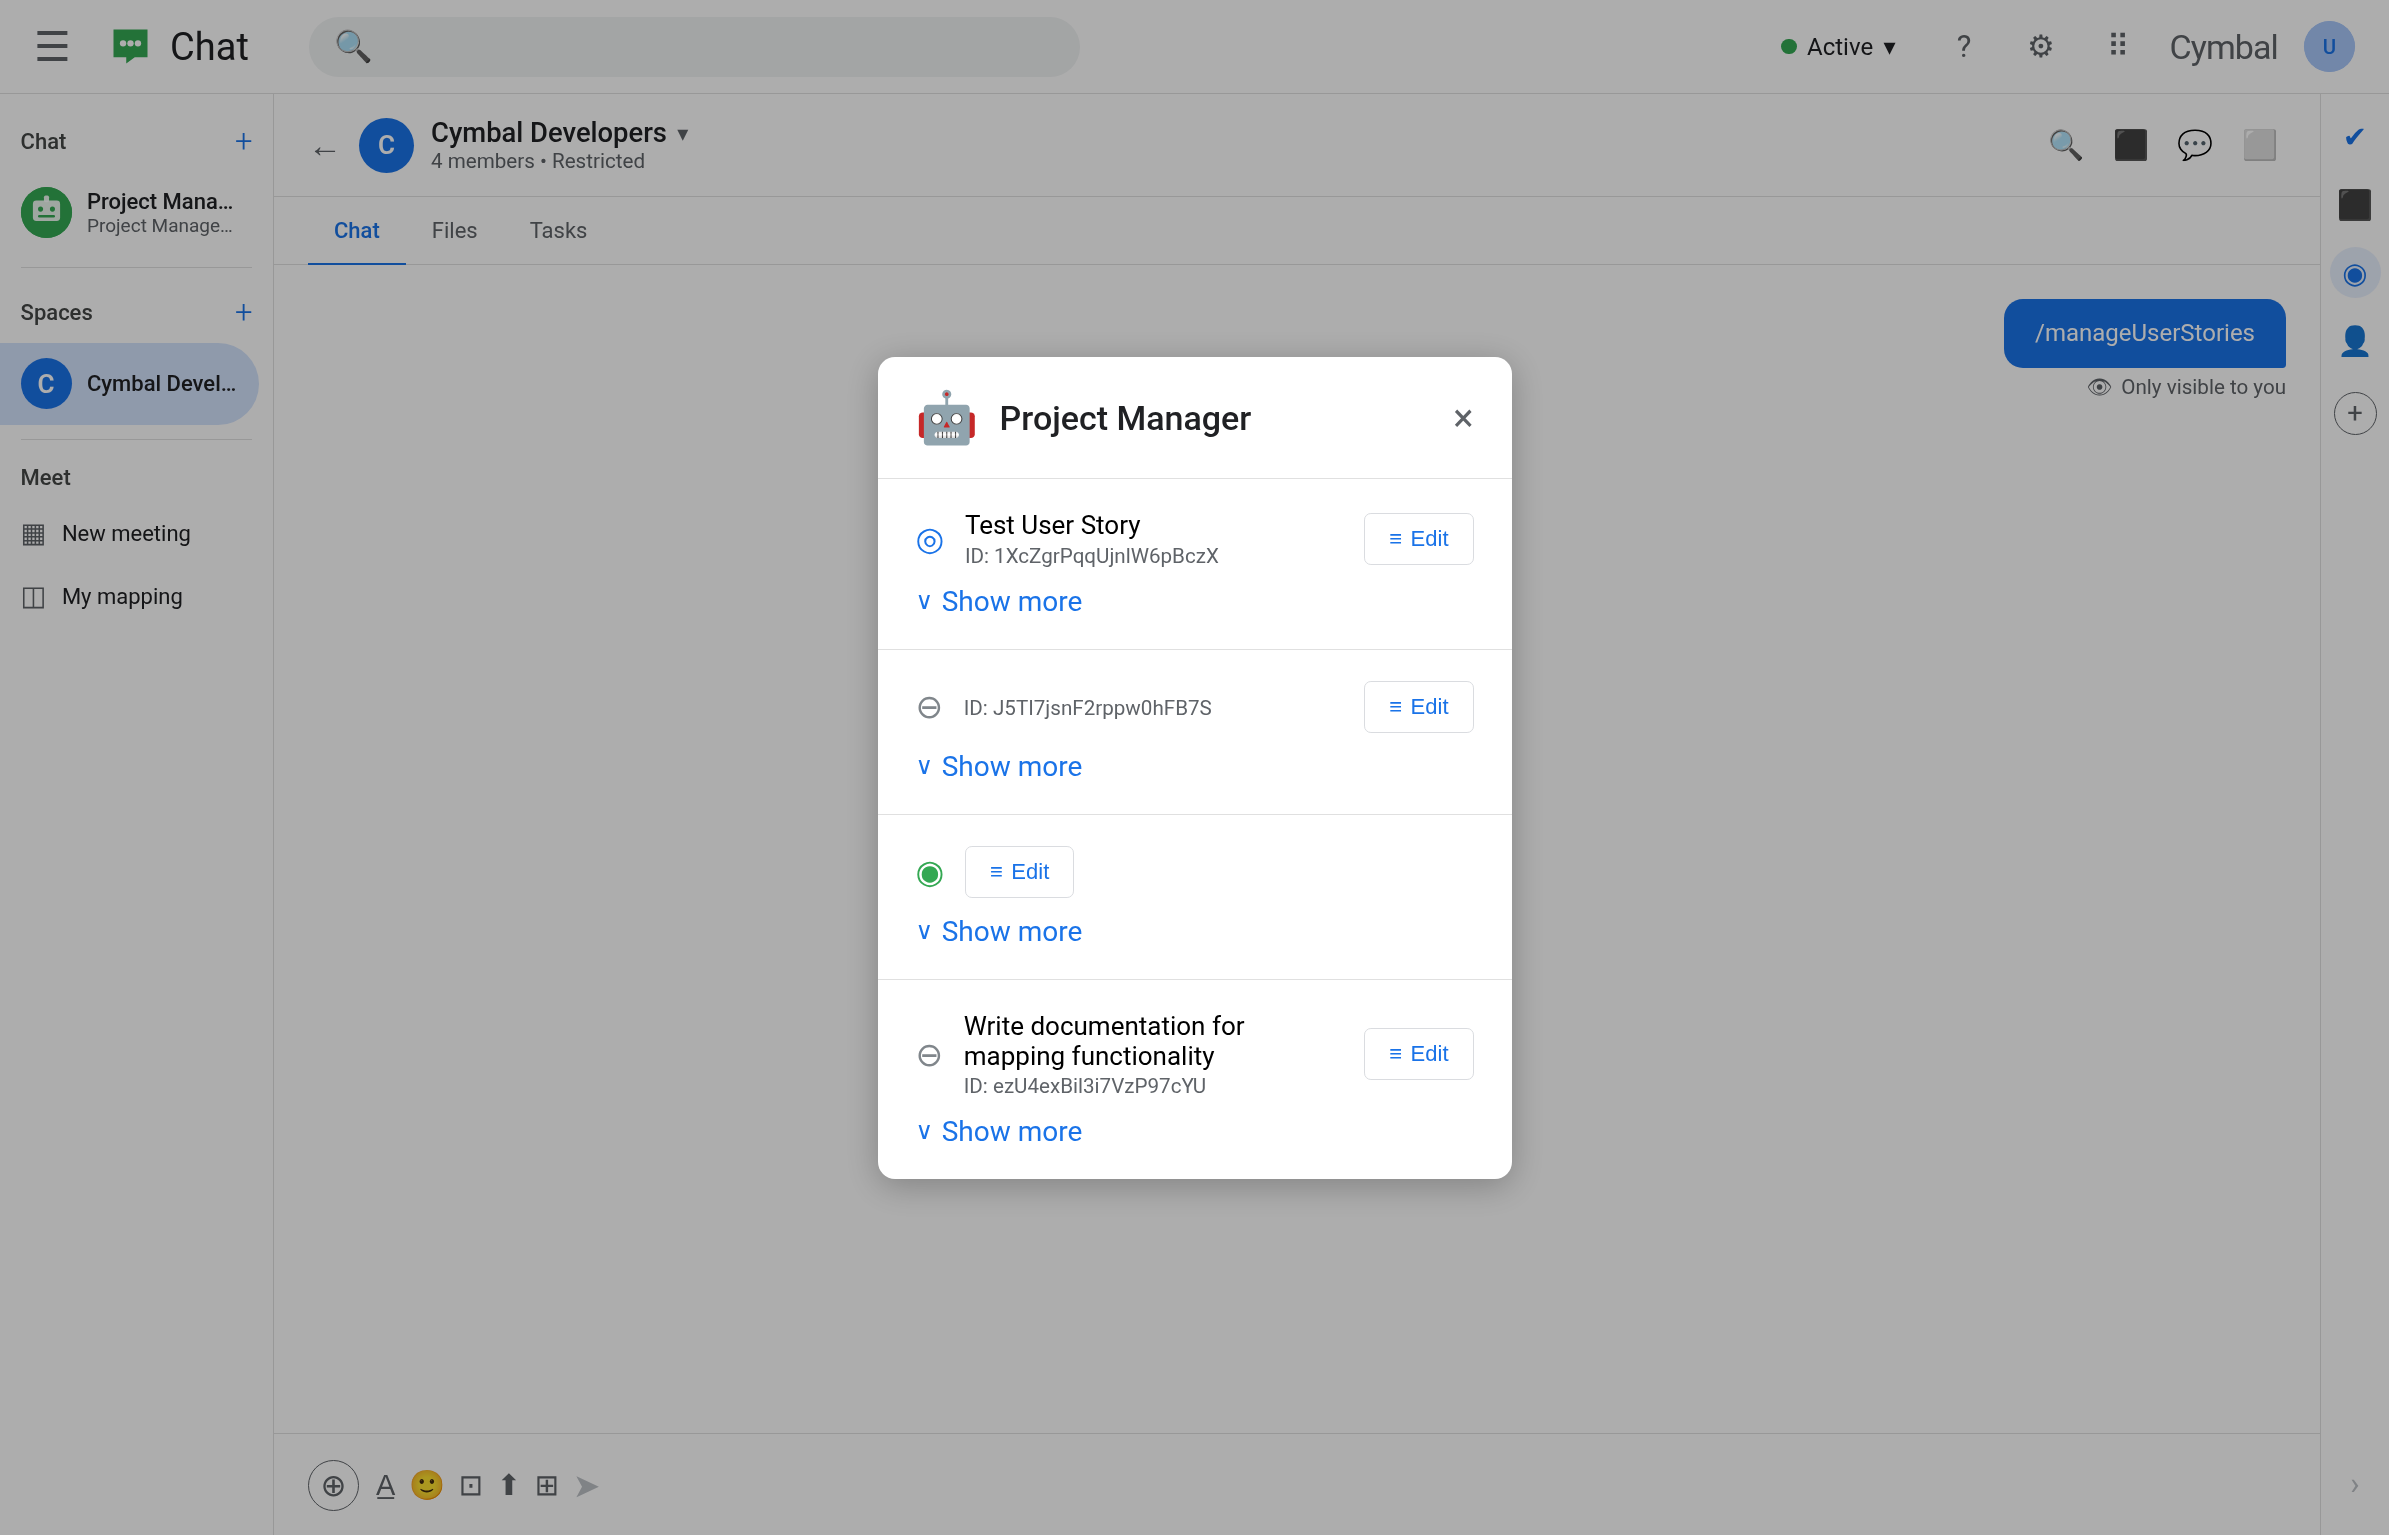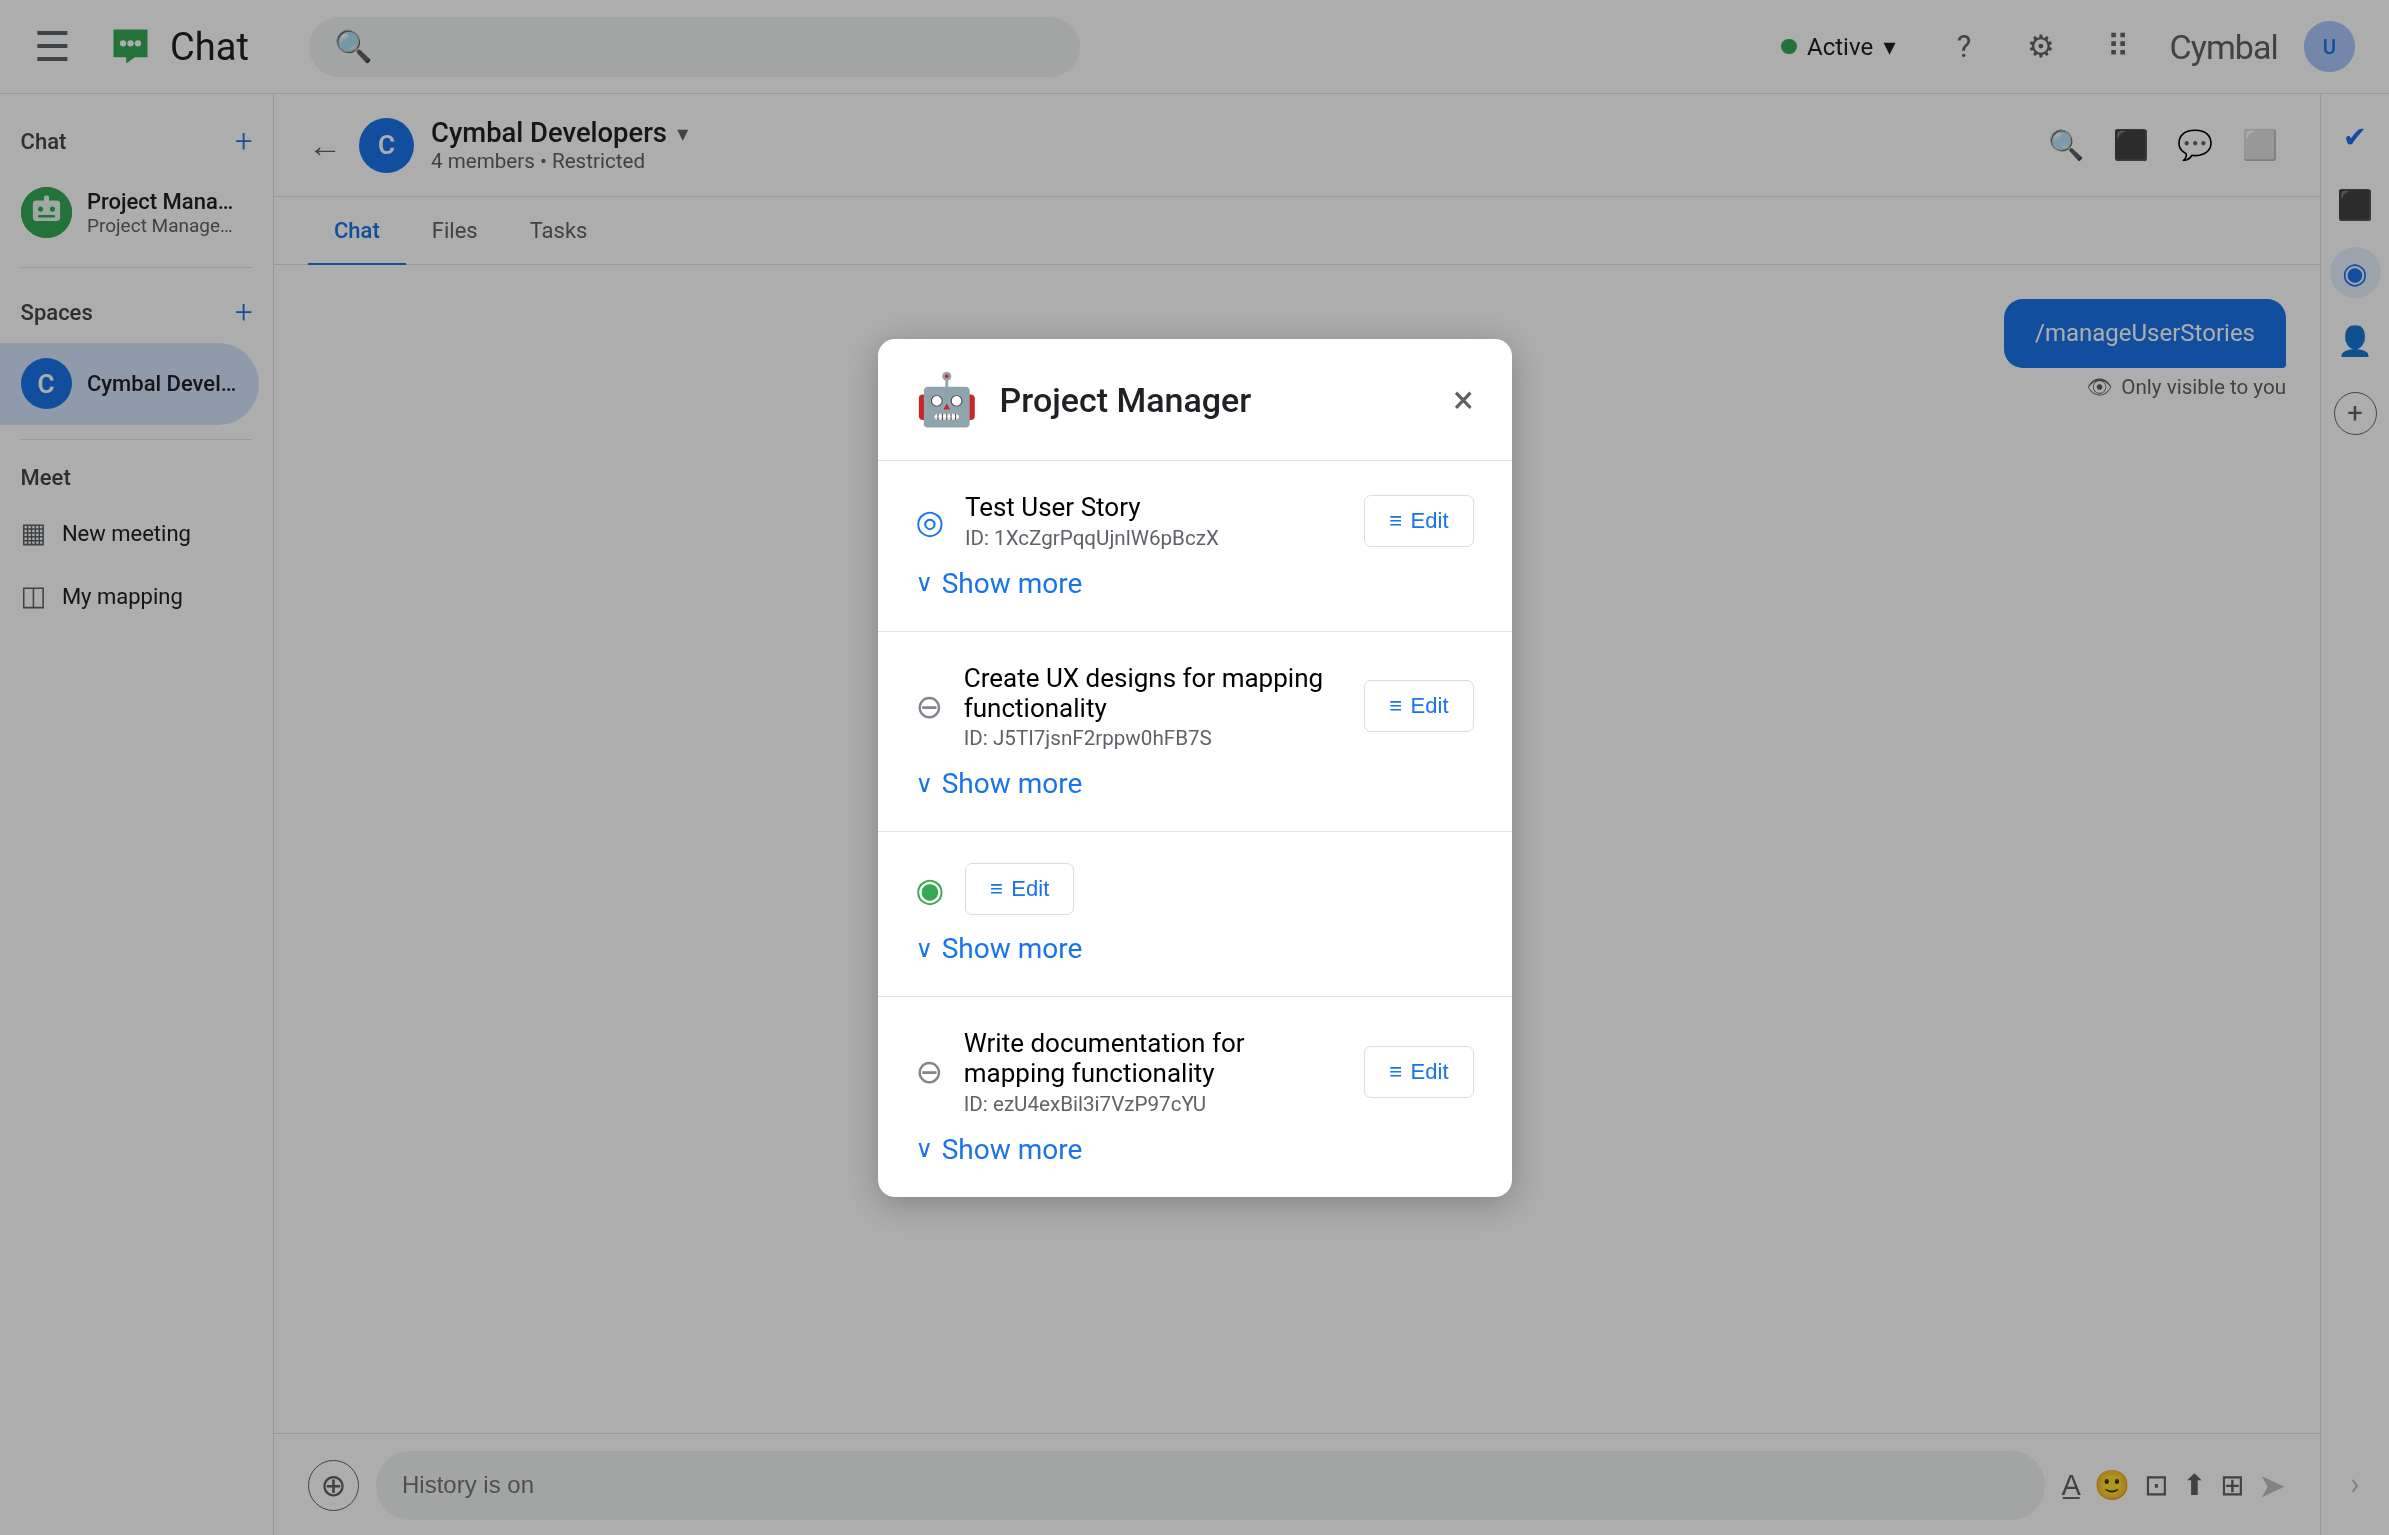--- a/index.html
+++ b/index.html
@@ -284,23 +284,20 @@
           <div class="only-visible">
             <span class="eye-icon">👁</span>
             <span>Only visible to you</span>
           </div>
         </div>
       </div>
     </div>
 
     <div class="chat-input-row">
       <div class="chat-input-add">⊕</div>
-      <div class="chat-input-box">
-        <input type="text" placeholder="History is on" style="">
-      </div>
       <div class="chat-input-actions">
         <span class="chat-input-icon">A̲</span>
         <span class="chat-input-icon">🙂</span>
         <span class="chat-input-icon">⊡</span>
         <span class="chat-input-icon">⬆</span>
         <span class="chat-input-icon">⊞</span>
         <span class="send-btn">➤</span>
       </div>
     </div>
   </div>
@@ -344,21 +341,20 @@
         <div class="show-more-row">
           <span class="show-more-chevron">∨</span>
           <span class="show-more-text">Show more</span>
         </div>
       </div>
 
       <div class="modal-item">
         <div class="modal-item-row">
           <span class="task-icon task-status-blocked">⊖</span>
           <div class="task-info">
-            <div class="task-title">Create UX designs for mapping functionality</div>
             <div class="task-id">ID: J5TI7jsnF2rppw0hFB7S</div>
           </div>
           <button class="edit-btn">
             <span class="edit-icon">≡</span>
             <span>Edit</span>
           </button>
         </div>
         <div class="show-more-row">
           <span class="show-more-chevron">∨</span>
           <span class="show-more-text">Show more</span>

